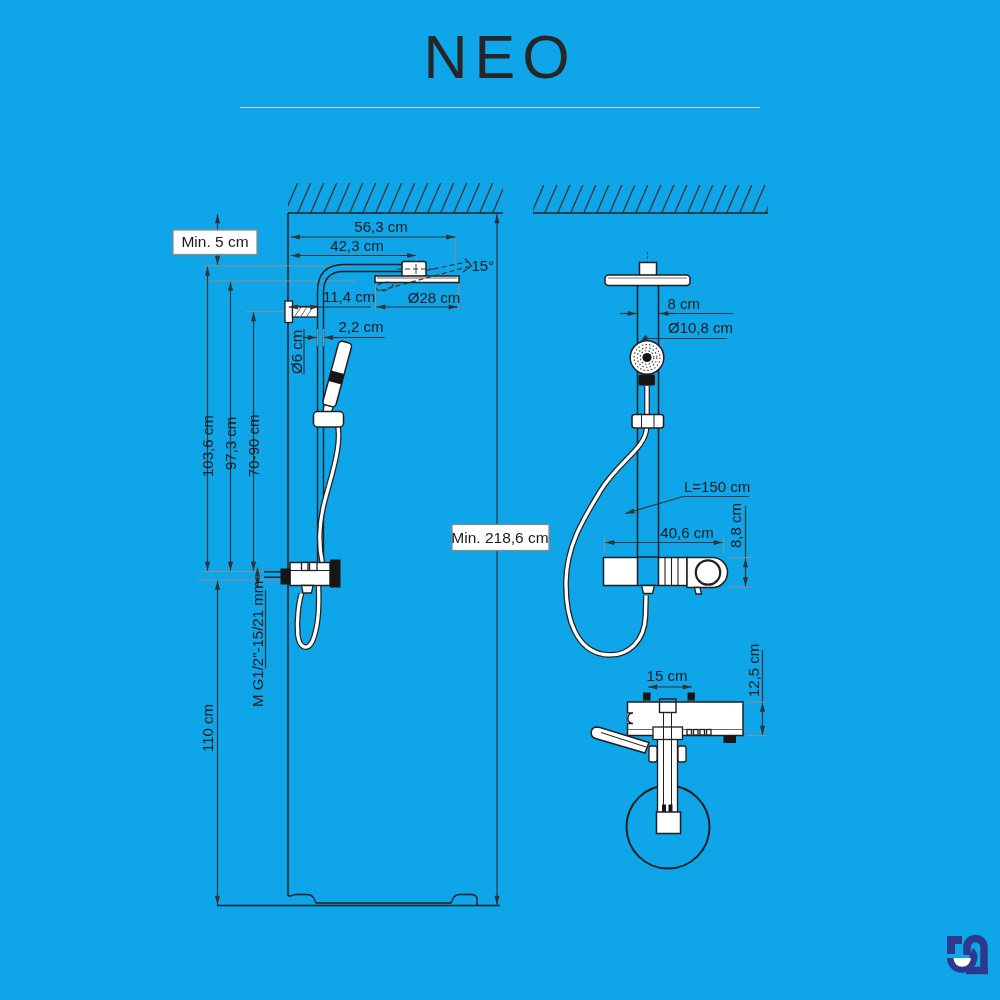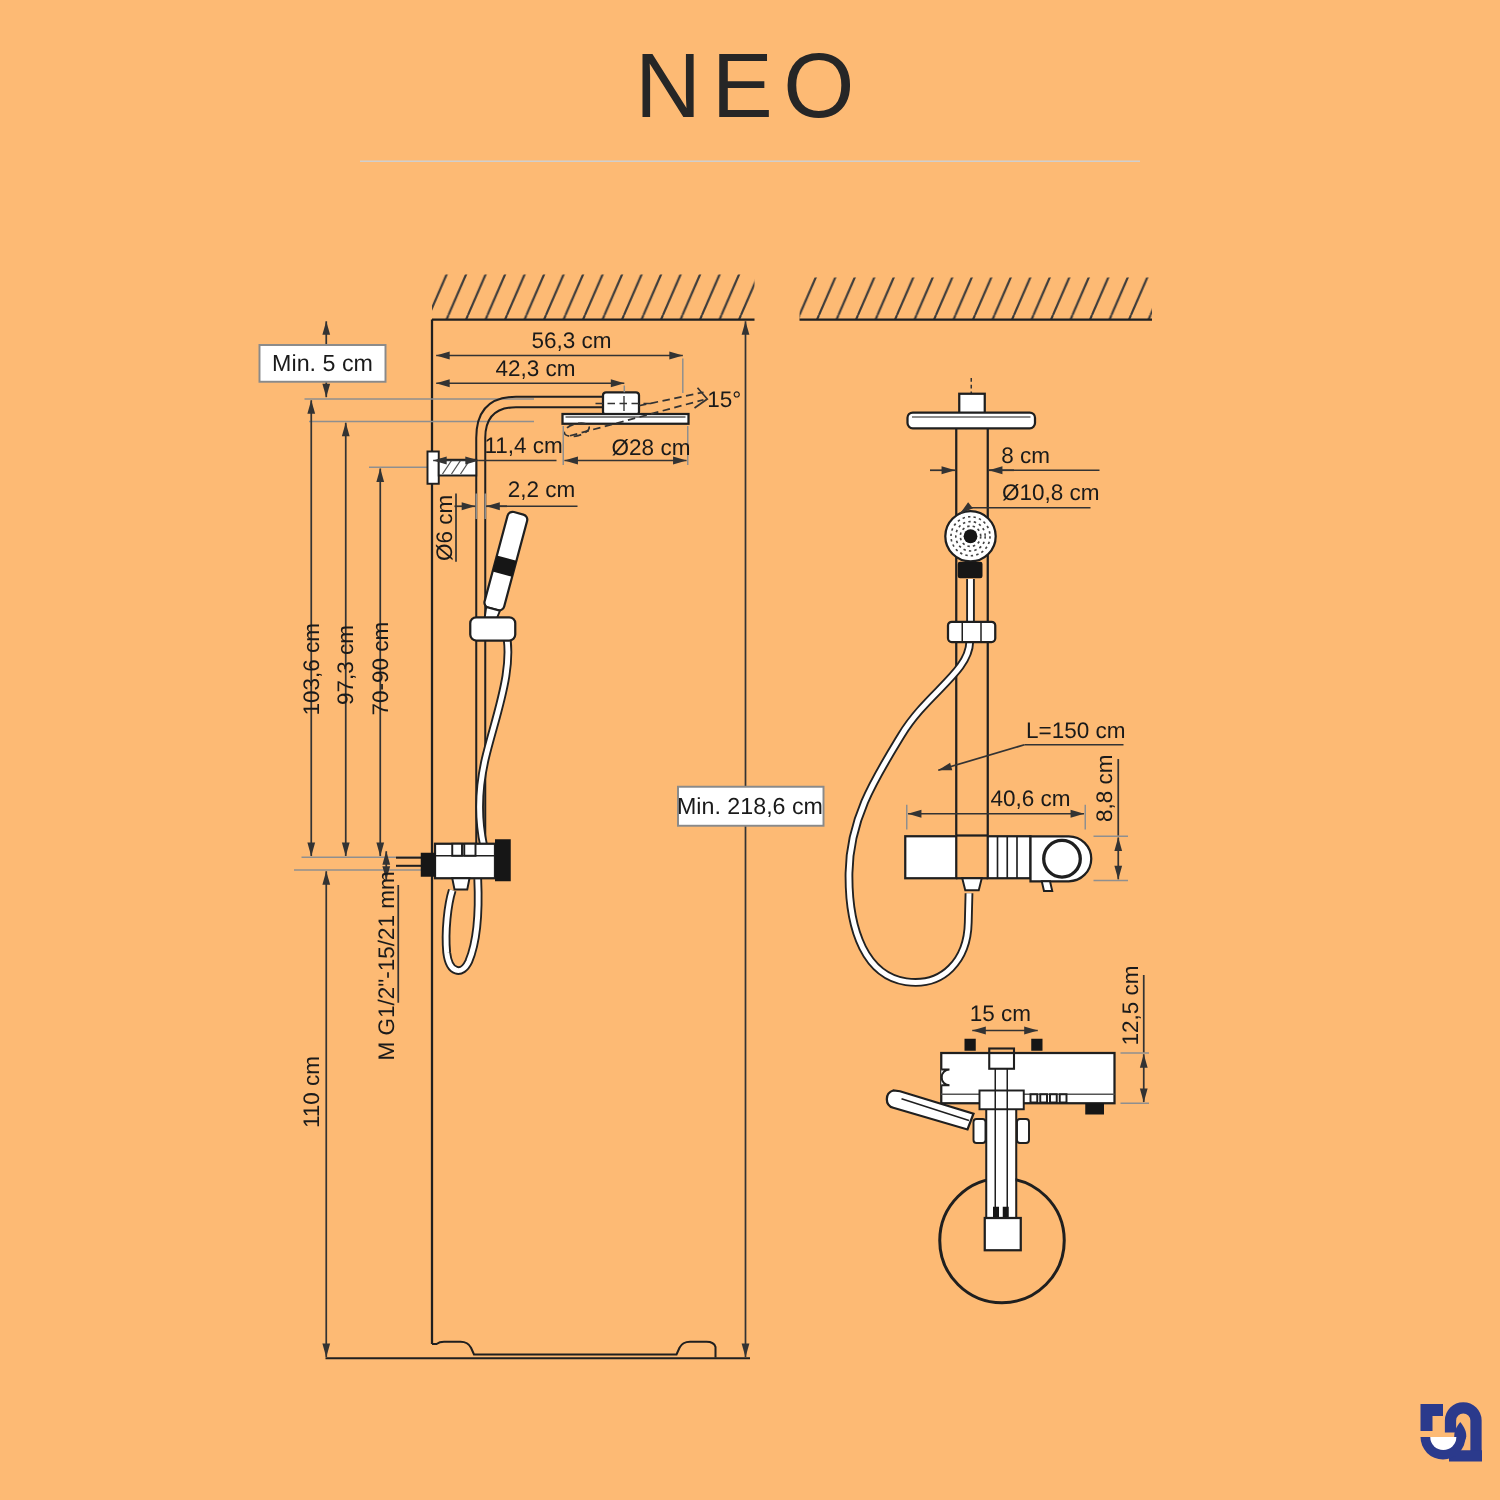--- a/index.html
+++ b/index.html
@@ -1,16 +1,16 @@
 <!DOCTYPE html>
 <html><head>
 <meta charset="utf-8">
 <style>
   html,body{margin:0;padding:0;background:#fff;}
-  #stage{position:relative;width:1000px;height:1000px;background:#fdba74;overflow:hidden;
+  #stage{position:relative;width:1000px;height:1000px;background:#0ea5e9;overflow:hidden;
          font-family:"Liberation Sans",sans-serif;}
   #title{position:absolute;top:22px;left:0;width:1000px;text-align:center;
          font-size:61px;font-weight:500;letter-spacing:7px;color:#262626;}
   #rule{position:absolute;top:107px;left:240px;width:520px;border-top:1.5px solid #cfcfcf;}
   svg{position:absolute;top:0;left:0;}
   svg text{font-family:"Liberation Sans",sans-serif;font-size:15px;fill:#1a1a1a;}
   svg .sm{font-size:15px;}
   svg .bx{font-size:15.5px;}
   .o{stroke:#1f1f1f;fill:none;stroke-width:1.5;}
   .o14{stroke:#1f1f1f;fill:none;stroke-width:1.35;}

